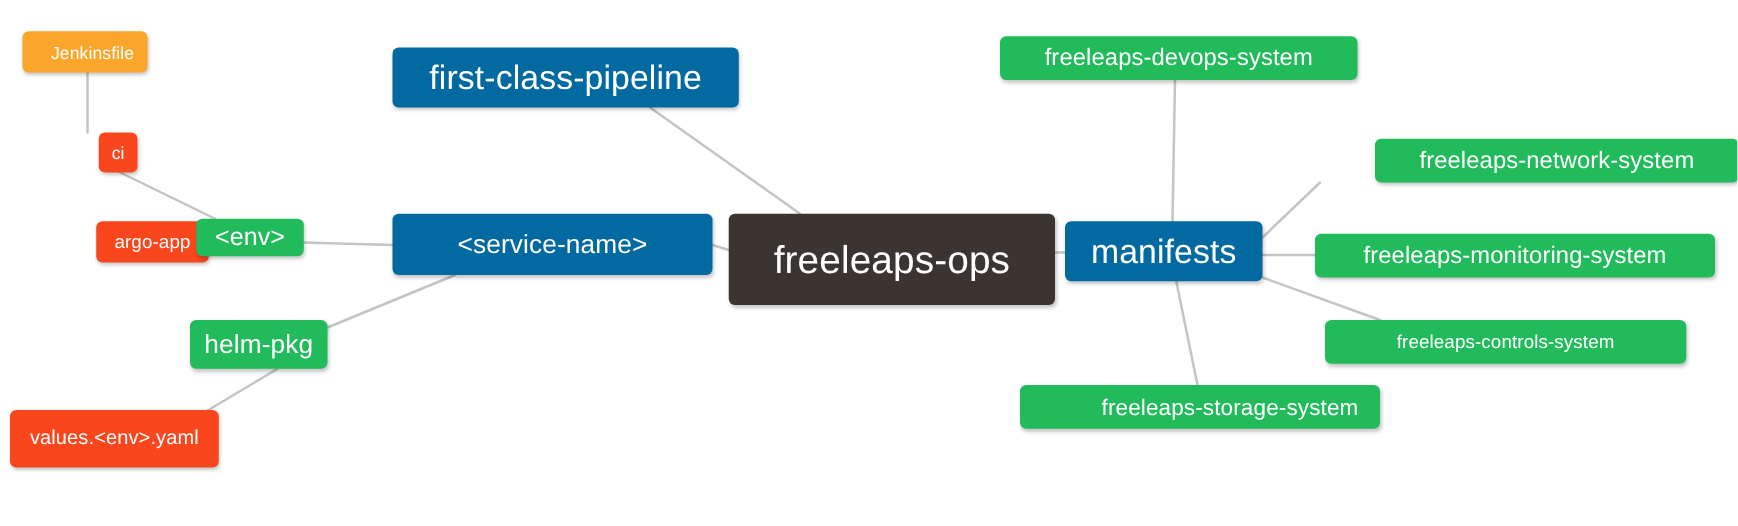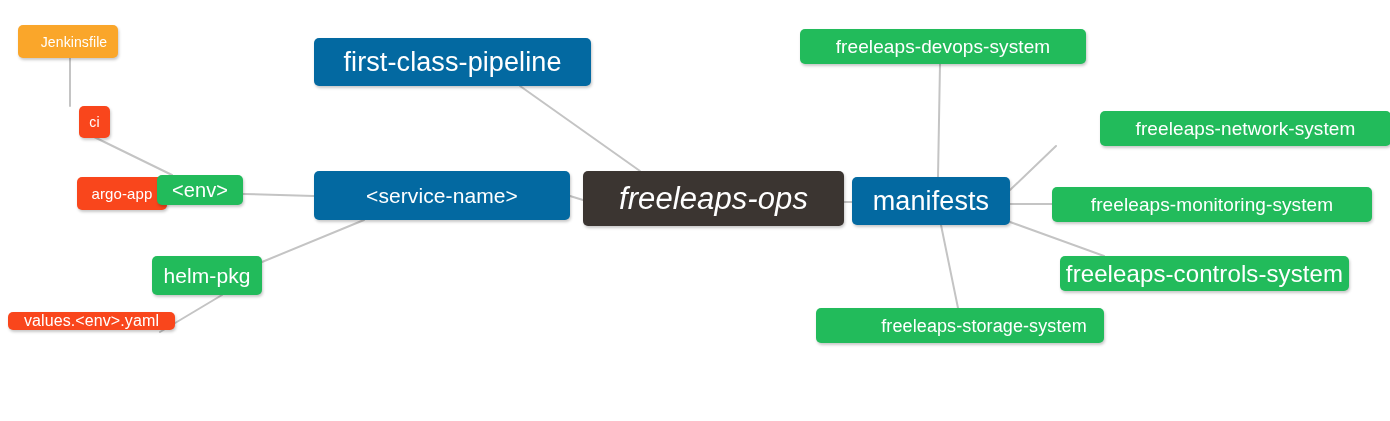--- a/index.html
+++ b/index.html
@@ -67,24 +67,24 @@
       <line x1="1010" y1="204" x2="1052" y2="204" stroke="#c4c4c4" stroke-width="2" stroke-linecap="round"></line>
       <line x1="1010" y1="222" x2="1104" y2="256" stroke="#c4c4c4" stroke-width="2" stroke-linecap="round"></line>
       <line x1="941" y1="225" x2="958" y2="308" stroke="#c4c4c4" stroke-width="2" stroke-linecap="round"></line>
     </svg>
   <div id="node-layer">
       <div class="node n-orange" style="left: 18px; top: 25px; width: 100px; height: 33px; font-size: 14px; padding-left: 12px;">Jenkinsfile</div>
       <div class="node n-red" style="left: 55px; top: 106px; width: 31px; height: 32px; font-size: 14px; margin-left: 24px;">ci</div>
       <div class="node n-red" style="left: 33px; top: 177px; width: 90px; height: 33px; font-size: 15px; margin-left: 44px;">argo-app</div>
       <div class="node n-green" style="left: 157px; top: 175px; width: 86px; height: 30px; font-size: 20px;">&lt;env&gt;</div>
       <div class="node n-green" style="left: 152px; top: 256px; width: 110px; height: 39px; font-size: 21px;">helm-pkg</div>
-      <div class="node n-red" style="left: 8px; top: 312px; width: 167px; height: 18px; font-size: 16px;">values.&lt;env&gt;.yaml</div>
+      <div class="node n-red" style="left: 8px; top: 328px; width: 167px; height: 46px; font-size: 16px;">values.&lt;env&gt;.yaml</div>
       <div class="node n-blue" style="left: 314px; top: 38px; width: 277px; height: 48px; font-size: 27px;">first-class-pipeline</div>
       <div class="node n-blue" style="left: 314px; top: 171px; width: 256px; height: 49px; font-size: 21px;">&lt;service-name&gt;</div>
-      <div class="node n-root" style="left: 583px; top: 171px; width: 261px; height: 55px; font-size: 31px; font-style: italic;">freeleaps-ops</div>
+      <div class="node n-root" style="left: 583px; top: 171px; width: 261px; height: 73px; font-size: 31px;">freeleaps-ops</div>
       <div class="node n-blue" style="left: 852px; top: 177px; width: 158px; height: 48px; font-size: 27px;">manifests</div>
       <div class="node n-green" style="left: 800px; top: 29px; width: 286px; height: 35px; font-size: 19px;">freeleaps-devops-system</div>
       <div class="node n-green" style="left: 1056px; top: 111px; width: 291px; height: 35px; font-size: 19px; margin-left: 44px;">freeleaps-network-system</div>
       <div class="node n-green" style="left: 1052px; top: 187px; width: 320px; height: 35px; font-size: 19px;">freeleaps-monitoring-system</div>
-      <div class="node n-green" style="left: 1060px; top: 256px; width: 289px; height: 35px; font-size: 24px;">freeleaps-controls-system</div>
+      <div class="node n-green" style="left: 1060px; top: 256px; width: 289px; height: 35px; font-size: 15px;">freeleaps-controls-system</div>
       <div class="node n-green" style="left: 816px; top: 308px; width: 288px; height: 35px; font-size: 18px; padding-left: 48px;">freeleaps-storage-system</div>
     </div>
 </div>
 
 </body></html>

